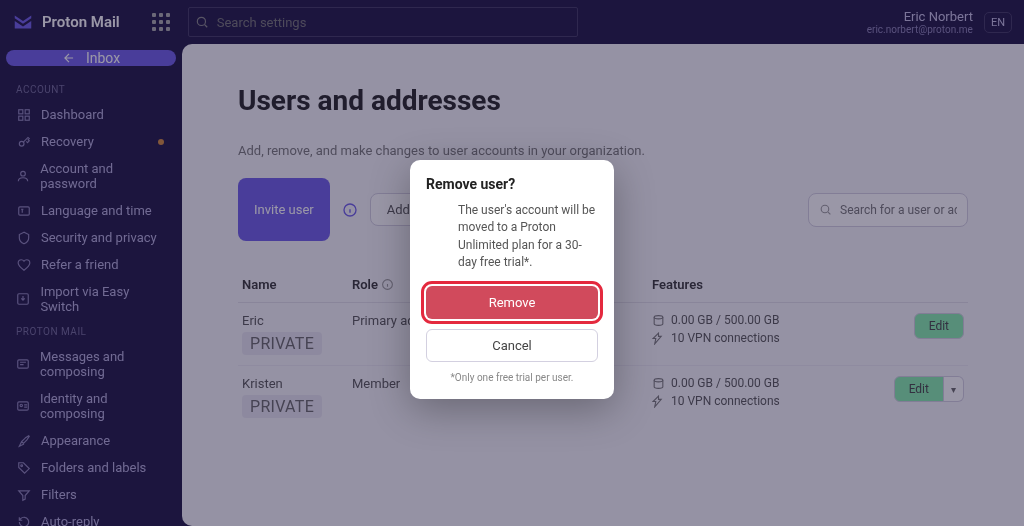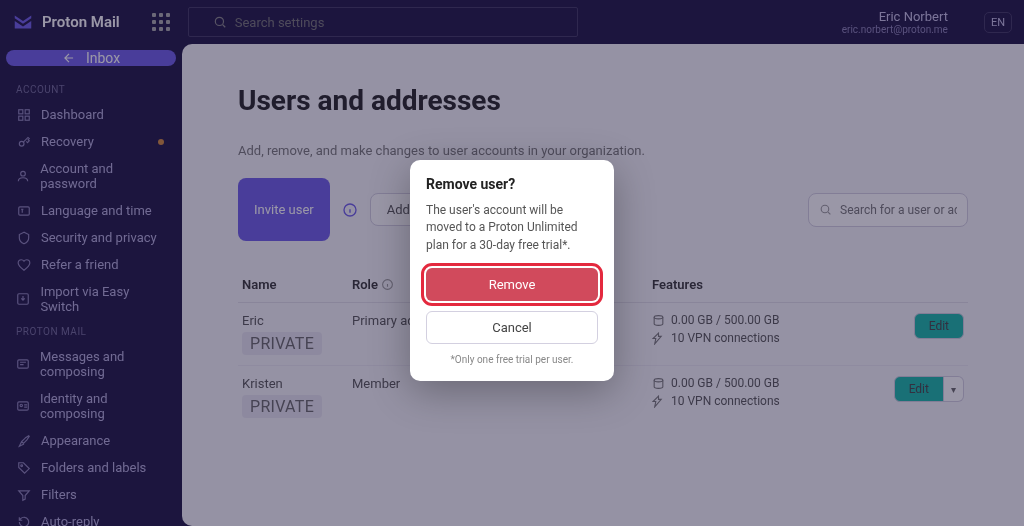--- a/index.html
+++ b/index.html
@@ -2,27 +2,27 @@
 <html><head>
   <meta charset="utf-8">
   <style>
     * { margin:0; padding:0; box-sizing:border-box; font-family:-apple-system,BlinkMacSystemFont,"Segoe UI",Roboto,sans-serif; }
     body { width:1024px; height:526px; background:#1b1340; overflow:hidden; position:relative; }
     .topbar { display:flex; align-items:center; height:44px; padding:0 12px; gap:10px; }
     .logo { display:flex; align-items:center; gap:8px; color:#fff; font-weight:600; font-size:15px; }
     .logo-icon { width:22px; height:22px; }
     .grid-icon { width:18px; height:18px; display:grid; grid-template-columns:repeat(3,4px); grid-template-rows:repeat(3,4px); gap:3px; margin-left:22px; }
     .grid-icon span { background:#aaa; border-radius:1px; }
-    .search-bar { flex:0 0 390px; height:30px; border:1px solid #3d3660; border-radius:2px; display:flex; align-items:center; padding:0 24px; gap:8px; margin-left:8px; }
+    .search-bar { flex:0 0 390px; height:30px; border:1px solid #3d3660; border-radius:2px; display:flex; align-items:center; padding:0 6px; gap:8px; margin-left:8px; }
     .search-bar input { flex:1; background:transparent; border:none; outline:none; color:#aaa; font-size:13px; }
     .search-bar .si { color:#888; }
     .top-spacer { flex:1; }
     .user-block { text-align:right; color:#c7c1e6; font-size:13px; }
     .user-block .email { font-size:10px; color:#8a82b5; }
-    .lang-pill { border:1px solid #3d3660; border-radius:5px; padding:3px 6px; font-size:11px; color:#c7c1e6; margin-left:26px; }
+    .lang-pill { border:1px solid #3d3660; border-radius:5px; padding:3px 6px; font-size:11px; color:#c7c1e6; margin-left:1px; }
     .shell { display:flex; height:calc(100% - 44px); }
     .sidebar { width:182px; display:flex; flex-direction:column; padding:6px 6px 0 6px; color:#b4aedb; font-size:13px; }
     .inbox-btn { background:#6c5ce7; color:#fff; height:34px; border-radius:8px; display:flex; align-items:center; justify-content:center; gap:10px; font-size:14px; margin-bottom:12px;text-align:center; }
     .section-label { font-size:10px; letter-spacing:.5px; color:#6e6896; padding:6px 10px 6px 10px; }
     .nav-item { display:flex; align-items:center; gap:10px; padding:6px 10px; border-radius:6px; color:#b4aedb; position:relative; }
     .nav-item .dot-ind { width:6px; height:6px; background:#d38b3a; border-radius:50%; position:absolute; right:12px; }
     .nav-item .ico { width:15px; height:15px; display:inline-flex; align-items:center; justify-content:center; color:#8a82b5; }
     .main { flex:1; background:#f6f6f9; border-top-left-radius:10px; border-bottom-left-radius:10px; padding:40px 56px; color:#333; }
     h1 { font-size:28px; font-weight:700; color:#222; margin-bottom:26px; }
     .subtext { font-size:13px; color:#777; margin-bottom:20px; }
@@ -31,28 +31,28 @@
     .btn-ghost { background:#fff; border:1px solid #d3d0e0; color:#555; border-radius:8px; padding:8px 16px; font-size:13px; }
     .info-ico { color:#6c5ce7; }
     .main-search { margin-left:auto; height:34px; width:160px; border:1px solid #d3d0e0; border-radius:8px; display:flex; align-items:center; padding:0 10px; gap:8px; background:#fff; }
     .main-search input { flex:1; border:none; outline:none; font-size:12px; color:#777; min-width:0; }
     table { width:100%; border-collapse:collapse; font-size:13px; }
     th { text-align:left; font-weight:600; color:#333; padding:10px 4px; border-bottom:1px solid #e0dee8; }
     td { padding:10px 4px; vertical-align:top; border-bottom:1px solid #eceaf2; color:#555; }
     tr:last-child td { border-bottom:none; }
     .badge { display:inline-block; background:#e8e6f0; color:#666; font-size:16px; padding:2px 8px; border-radius:4px; margin-top:4px; letter-spacing:.3px; }
     .feat-line { display:flex; align-items:center; gap:6px; margin-bottom:4px; color:#555; font-size:12px; }
-    .edit-btn { border:1px solid #d3d0e0; background:#14b8a6; border-radius:6px; padding:5px 14px; font-size:12px; color:#444; }
+    .edit-btn { border:1px solid #d3d0e0; background:#86efac; border-radius:6px; padding:5px 14px; font-size:12px; color:#444; }
     .edit-split { display:inline-flex; }
     .edit-split .edit-btn { border-top-right-radius:0; border-bottom-right-radius:0; }
     .edit-split .caret { border:1px solid #d3d0e0; border-left:none; background:#fff; border-radius:0 6px 6px 0; padding:5px 7px; font-size:10px; color:#666; }
     .overlay { position:absolute; inset:0; background:rgba(30,24,60,.45); display:flex; align-items:flex-start; justify-content:center; padding-top:160px; }
     .modal { width:204px; background:#ffffff; border-radius:10px; padding:16px; box-shadow:0 10px 40px rgba(0,0,0,.3); }
     .modal h3 { font-size:14px; font-weight:700; color:#222; margin-bottom:10px; }
-    .modal p { font-size:12px; color:#555; line-height:1.45; margin-bottom:14px; }
+    .modal p { font-size:12px; color:#555; line-height:1.45; margin-bottom:14px;margin-left:32px; }
     .modal .danger { display:block; width:100%; background:#d14a5c; color:#fff; border:none; border-radius:6px; padding:9px 4px; font-size:13px; outline:3px solid #e4293e; outline-offset:2px; margin-bottom:10px; }
     .modal .cancel { display:block; width:100%; background:#fff; color:#444; border:1px solid #d3d0e0; border-radius:6px; padding:8px 8px; font-size:13px; margin-bottom:10px; }
     .modal .fine { font-size:10px; color:#888; text-align:center; }
     svg { display:block; }
   </style>
 </head>
 <body>
 
 <div class="topbar">
   <div class="logo">

